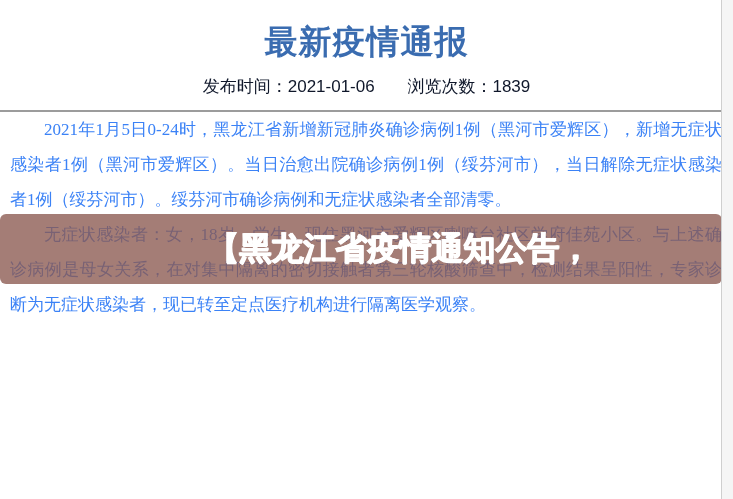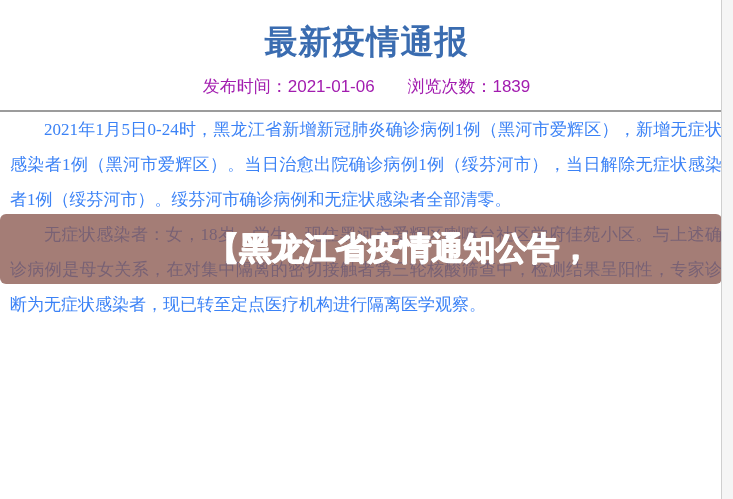--- a/index.html
+++ b/index.html
@@ -30,21 +30,21 @@
     font-weight: 700;
     letter-spacing: 1px;
     color: #3a6cb0;
   }
   .meta-line {
     margin-top: 12px;
     text-align: center;
     font-family: "Liberation Sans", "DejaVu Sans", sans-serif;
     font-size: 17px;
     line-height: 22px;
-    color: #a21caf;
+    color: #0f172a;
   }
   .meta-views { margin-left: 28px; }
   .header-divider {
     margin: 12px 0 0 0;
     border: none;
     border-top: 2px solid #9c9c9c;
   }
   .article-body {
     padding: 0 11px 0 10px;
     font-size: 17px;

